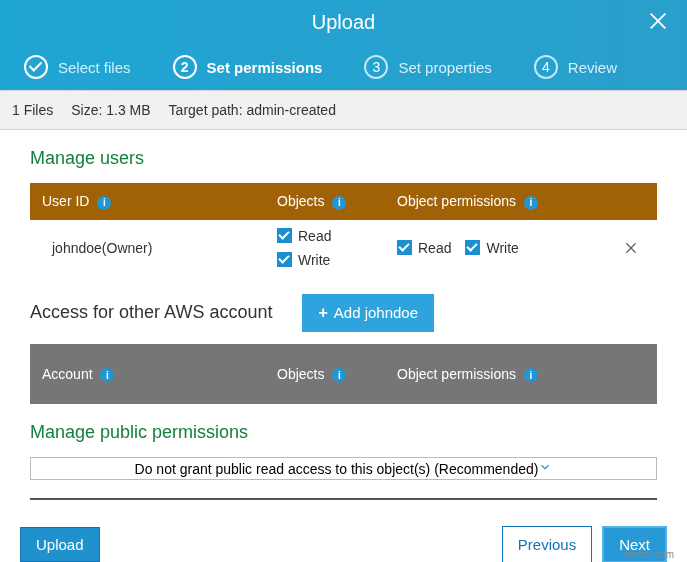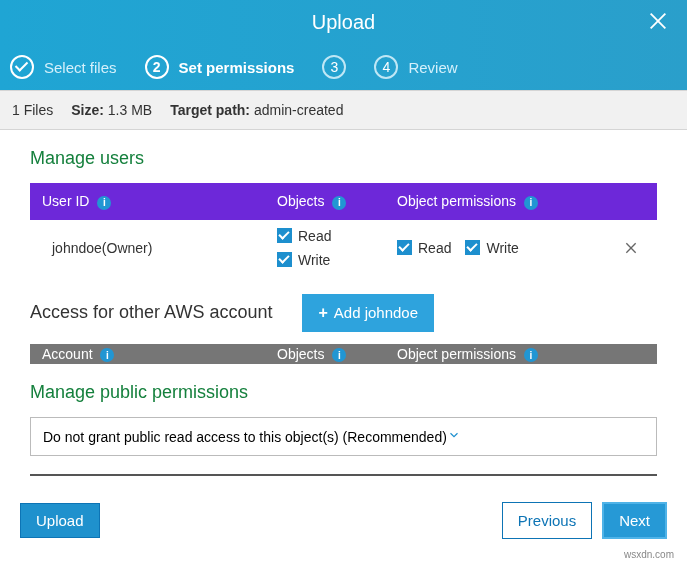--- a/index.html
+++ b/index.html
@@ -5,58 +5,58 @@
     * { margin: 0; padding: 0; box-sizing: border-box; }
     body { font-family: -apple-system, BlinkMacSystemFont, "Segoe UI", Arial, sans-serif; font-size: 14px; background: #fff; width: 687px; height: 562px; overflow: hidden; }
     
     .header { background: linear-gradient(to right, #1fa5d4, #2a9fcb); color: #fff; }
     .title-row { display: flex; align-items: center; justify-content: center; position: relative; height: 44px; }
     .title { font-size: 20px; font-weight: 400; }
     .close-btn { position: absolute; right: 18px; top: 10px; cursor: pointer; }
     .close-btn svg { width: 22px; height: 22px; stroke: #fff; stroke-width: 2; }
     
     .steps-row { display: flex; align-items: center; height: 46px; padding: 0 10px; gap: 28px; }
-    .step { display: flex; align-items: center; gap: 10px; color: #d4f0fb; font-size: 15px; }
+    .step { display: flex; align-items: center; gap: 10px; color: #d4f0fb; font-size: 15px; margin-left: 14px; }
     .step.active { color: #fff; font-weight: 700; }
     .step.done .step-circle { border: 2px solid #fff; }
     .step.done .step-circle::after { content: ""; position: absolute; left: 6px; top: 2px; width: 5px; height: 10px; border: solid #fff; border-width: 0 2px 2px 0; transform: rotate(45deg); }
     .step-circle { width: 24px; height: 24px; border-radius: 50%; border: 2px solid #bfe7f5; display: flex; align-items: center; justify-content: center; font-size: 14px; position: relative; color: #fff; }
     .step.active .step-circle { border: 2px solid #fff; font-weight: 700; }
     
     .infobar { background: #f1f1f1; border-top: 1px solid #d5d5d5; border-bottom: 1px solid #d5d5d5; padding: 11px 12px; display: flex; gap: 18px; font-size: 14px; color: #333; }
-    .infobar strong { font-weight: 700; }
+    .infobar strong { font-weight: 400; }
     
     .content { background: #fff; padding: 18px 30px 12px 30px; }
     
     .section-title { font-size: 18px; color: #15803d; font-weight: 400; margin-bottom: 14px; }
     
-    .table-header { background: #6d28d9; color: #fff; display: flex; padding: 10px 12px; font-size: 14px; }
+    .table-header { background: #a16207; color: #fff; display: flex; padding: 10px 12px; font-size: 14px; }
     .col-id { flex: 0 0 235px; }
     .col-obj { flex: 0 0 120px; }
     .col-perm { flex: 0 0 200px; }
     .col-act { flex: 1; display: flex; justify-content: flex-end; padding-right: 6px; }
     
     .info-icon { display: inline-flex; width: 14px; height: 14px; border-radius: 50%; background: #2196d3; color: #fff; align-items: center; justify-content: center; font-size: 10px; font-weight: 700; margin-left: 4px; }
     
     .table-row { display: flex; padding: 8px 12px; color: #333; font-size: 14px; align-items: center; }
     .chk-col { display: flex; flex-direction: column; gap: 8px; }
     .chk-row { display: flex; gap: 14px; }
     .chk { display: flex; align-items: center; gap: 6px; }
     .chk-box { width: 15px; height: 15px; background: #1d8fce; position: relative; }
     .chk-box::after { content: ""; position: absolute; left: 4px; top: 1px; width: 4px; height: 8px; border: solid #fff; border-width: 0 2px 2px 0; transform: rotate(45deg); }
     .row-x svg { width: 16px; height: 16px; stroke: #666; stroke-width: 2; cursor: pointer; }
     
     .subsection { display: flex; align-items: center; gap: 30px; margin: 18px 0 12px 0; }
     .subsection-title { font-size: 18px; color: #333; font-weight: 400; }
     .add-btn { background: #2ea3dd; color: #fff; border: none; padding: 10px 16px; font-size: 15px; display: flex; align-items: center; gap: 6px; cursor: pointer; }
     .add-btn .plus { font-weight: 700; font-size: 16px; }
     
-    .table-header2 { background: #767676; color: #fff; display: flex; padding: 2px 12px; font-size: 14px; margin-bottom: 18px; }
+    .table-header2 { background: #767676; color: #fff; display: flex; padding: 22px 12px; font-size: 14px; margin-bottom: 18px; }
     
-    .select-wrap { border: 1px solid #bbb; padding: 10px 12px; display: flex; align-items: center; justify-content: flex-start; cursor: pointer; margin-bottom: 18px; }
+    .select-wrap { border: 1px solid #bbb; padding: 2px 12px; display: flex; align-items: center; justify-content: center; cursor: pointer; margin-bottom: 18px; }
     .select-caret svg { width: 14px; height: 14px; stroke: #1d8fce; stroke-width: 2; fill: none; }
     
     .hr { border: none; border-top: 2px solid #555; margin-bottom: 14px; }
     
     .footer { display: flex; justify-content: space-between; align-items: center; padding: 0 20px 12px 20px; }
     .btn { border: 1px solid #0d74b5; background: #1f91cd; color: #fff; padding: 8px 15px; font-size: 15px; cursor: pointer; }
     .btn.secondary { background: #fff; color: #0d74b5; }
     .btn.next { border: 2px solid #4fb3e8; background: #2699d6; }
     .right-btns { display: flex; gap: 10px; }
     
@@ -79,20 +79,21 @@
     <div class="step done">
       <div class="step-circle"></div>
       <span>Select files</span>
     </div>
     <div class="step active">
       <div class="step-circle">2</div>
       <span>Set permissions</span>
     </div>
     <div class="step">
       <div class="step-circle">3</div>
+      <span>Set properties</span>
     </div>
     <div class="step">
       <div class="step-circle">4</div>
       <span>Review</span>
     </div>
   </div>
 </div>
 
 <div class="infobar">
   <span>1 Files</span>

